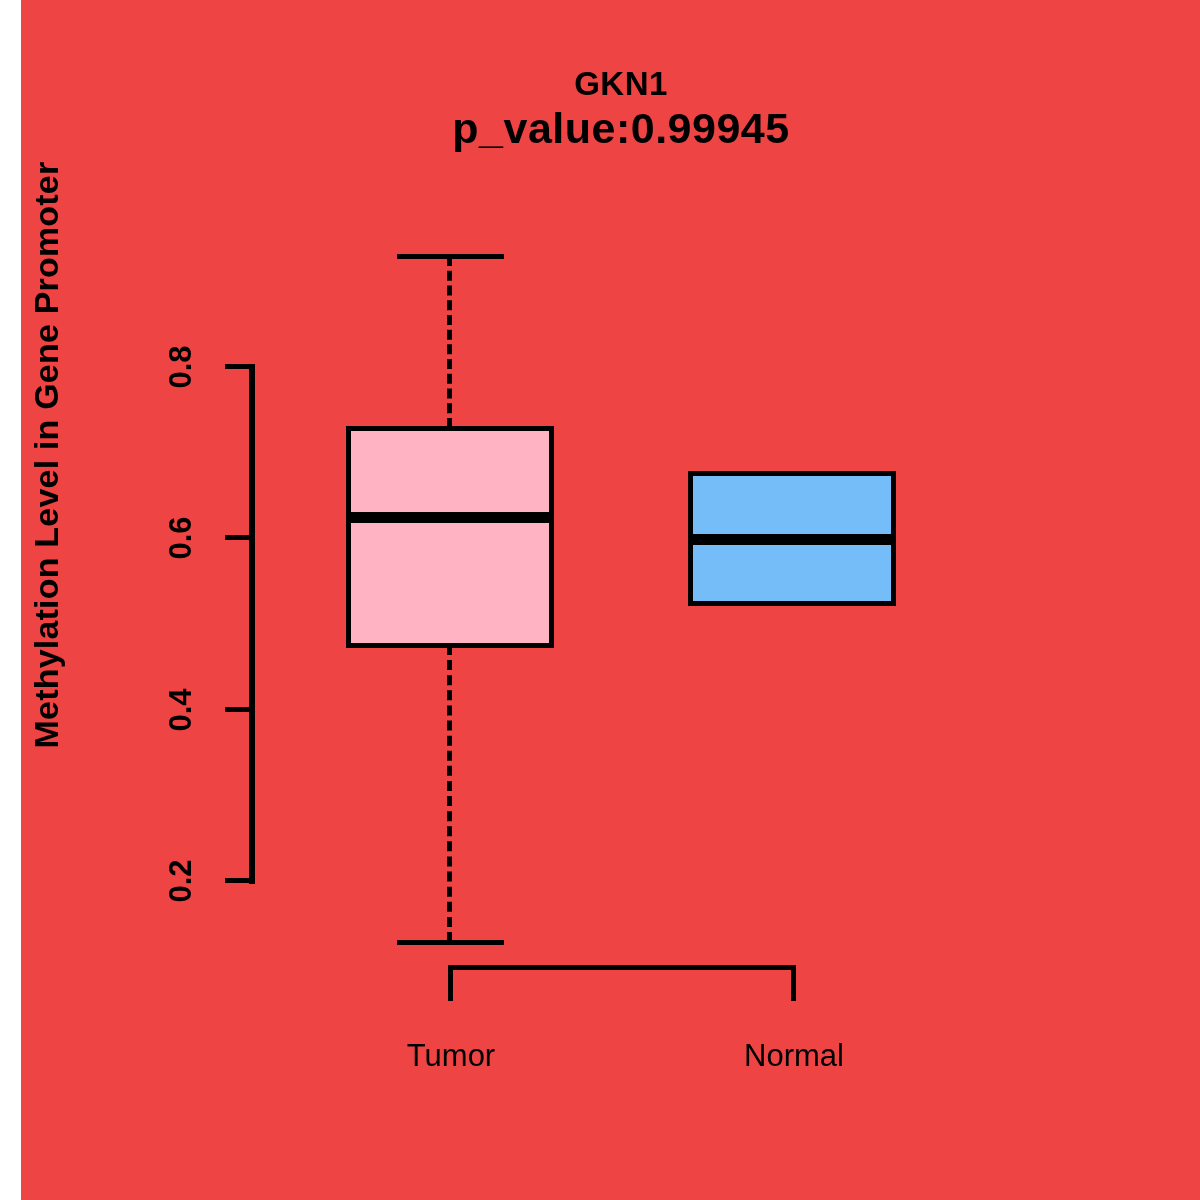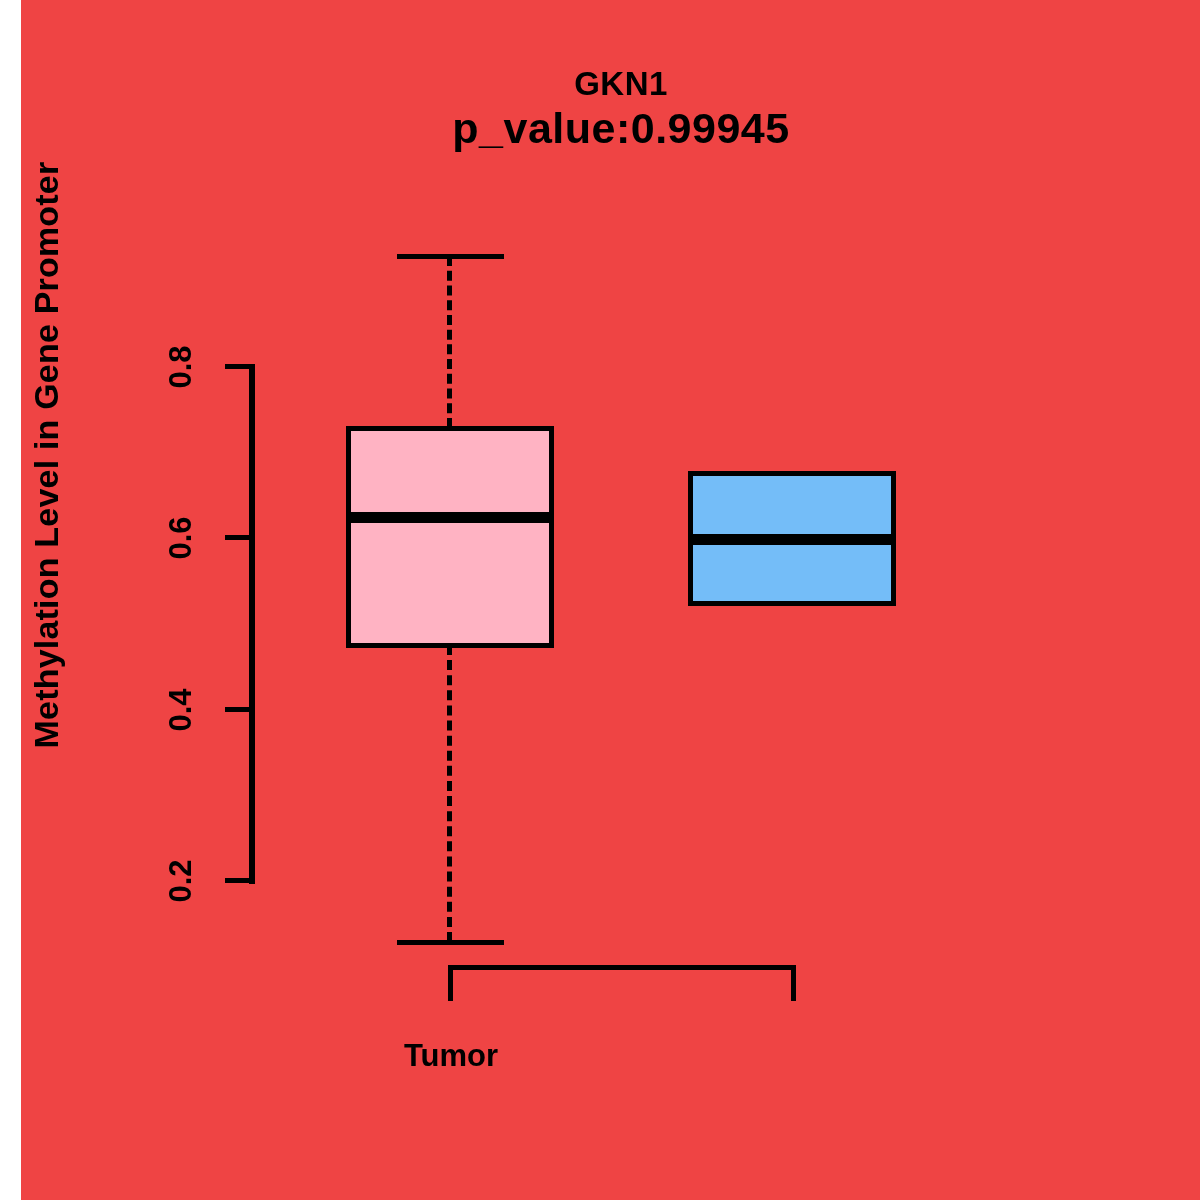--- a/index.html
+++ b/index.html
@@ -82,21 +82,21 @@
     background: #000000;
   }
   .tick-x {
     position: absolute;
     background: #000000;
     width: 5px;
   }
   .tick-x-label {
     position: absolute;
     font-size: 31px;
-    font-weight: bold;
+    font-weight: normal;
     white-space: nowrap;
     text-align: center;
   }
 
   
   .box {
     position: absolute;
     box-sizing: border-box;
     border: 5px solid #000000;
   }
@@ -153,14 +153,15 @@
   <div class="median" style="left:325px; top:512px; width:208px;"></div>
 
   <div class="box" style="left:667px; top:471px; width:208px; height:135px; background:#74BDF8;"></div>
   <div class="median" style="left:667px; top:534px; width:208px;"></div>
 
   <div class="axis-x-line" style="left:427px; top:965px; width:348px; height:5px;"></div>
   <div class="tick-x" style="left:427px; top:965px; height:36px;"></div>
   <div class="tick-x" style="left:770px; top:965px; height:36px;"></div>
 
   <div class="tick-x-label" style="left:310px; top:1036px; width:240px; height:40px; line-height:40px;">Tumor</div>
+  <div class="tick-x-label" style="left:653px; top:1036px; width:240px; height:40px; line-height:40px;">Normal</div>
 
 </div>
 
 </body></html>

